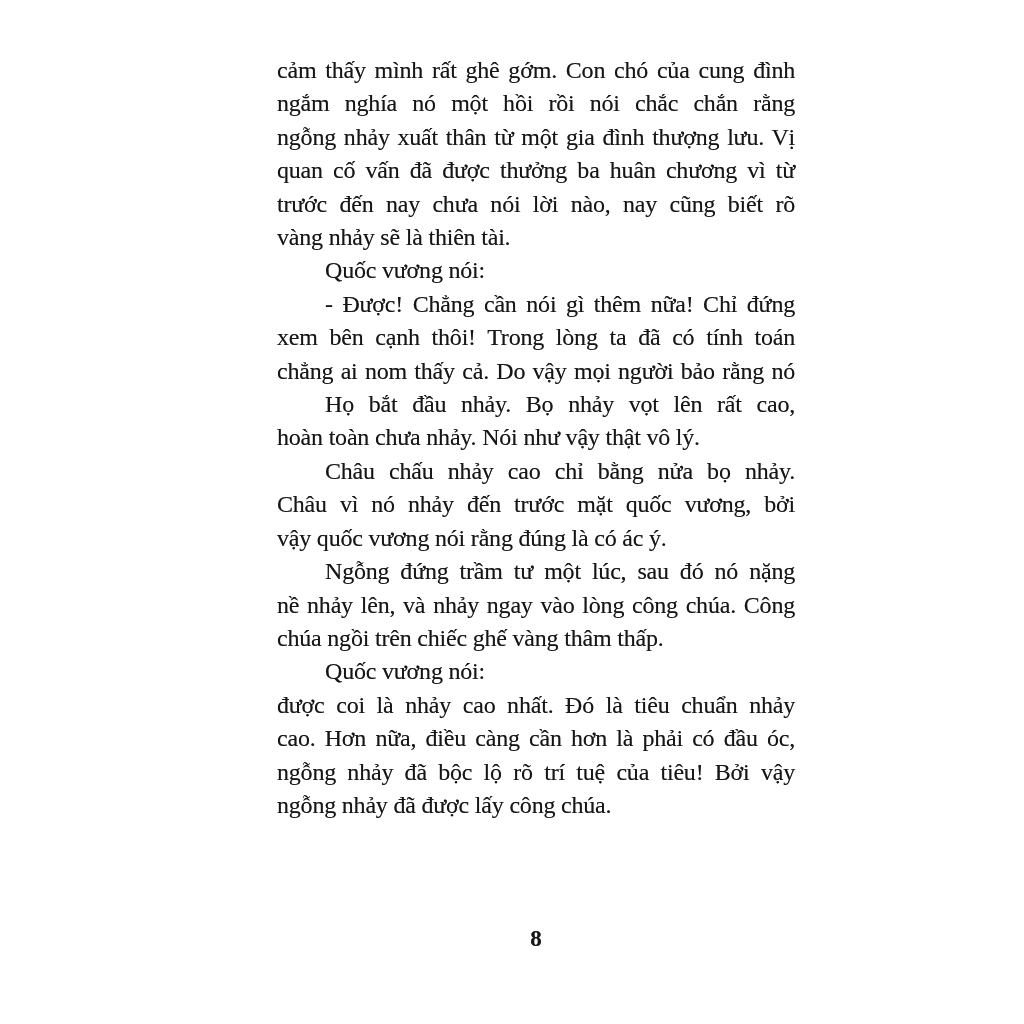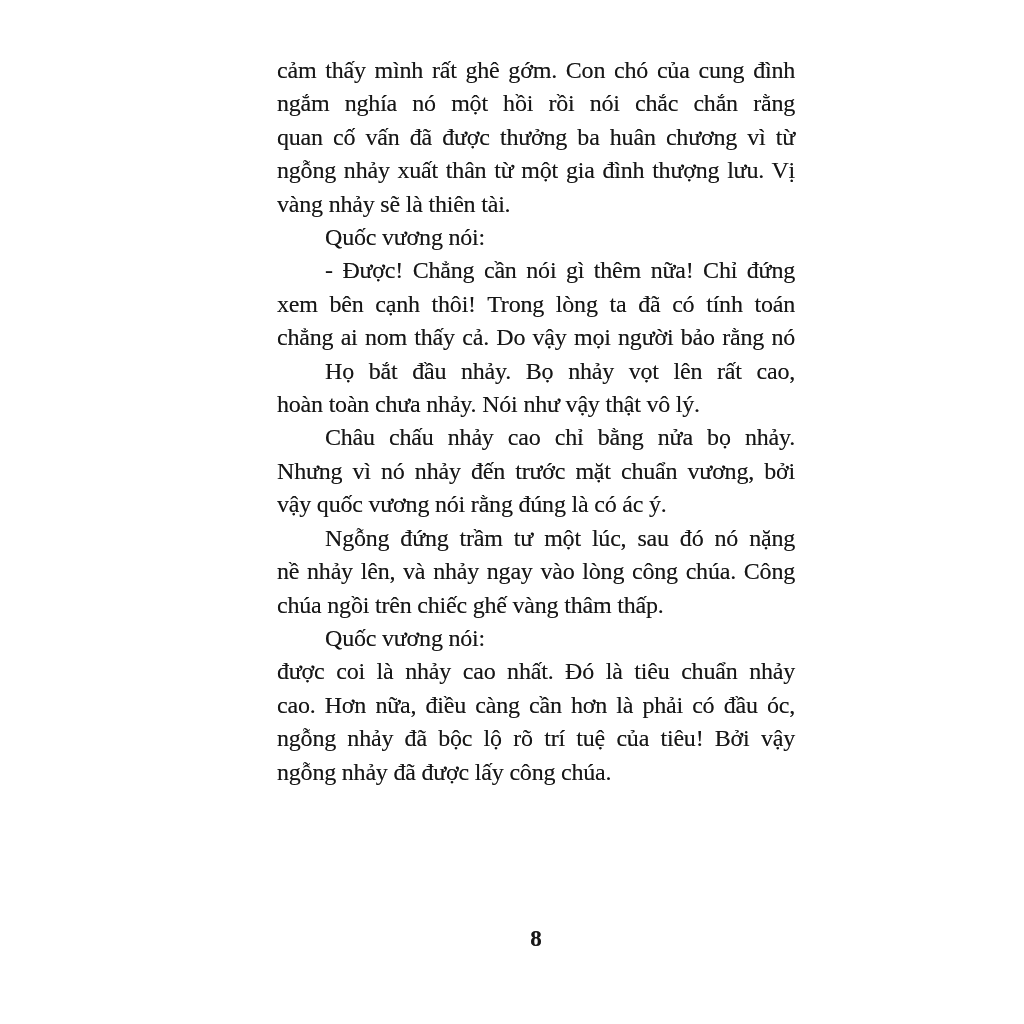--- a/index.html
+++ b/index.html
@@ -50,31 +50,32 @@
     text-shadow: 0 0 0.5px rgba(0,0,0,0.45);
   }
 </style>
 </head>
 <body>
 
 <div class="book-page">
   <div class="page-text">
       <div class="line">cảm thấy mình rất ghê gớm. Con chó của cung đình</div>
       <div class="line">ngắm nghía nó một hồi rồi nói chắc chắn rằng</div>
+      <div class="line">ngỗng nhảy xuất thân từ một gia đình thượng lưu. Vị</div>
       <div class="line">quan cố vấn đã được thưởng ba huân chương vì từ</div>
-      <div class="line">ngỗng nhảy xuất thân từ một gia đình thượng lưu. Vị</div>
+      <div class="line">trước đến nay chưa nói lời nào, nay cũng biết rõ</div>
       <div class="line last">vàng nhảy sẽ là thiên tài.</div>
       <div class="line last ind">Quốc vương nói:</div>
       <div class="line ind">- Được! Chẳng cần nói gì thêm nữa! Chỉ đứng</div>
       <div class="line">xem bên cạnh thôi! Trong lòng ta đã có tính toán</div>
       <div class="line">chẳng ai nom thấy cả. Do vậy mọi người bảo rằng nó</div>
       <div class="line ind">Họ bắt đầu nhảy. Bọ nhảy vọt lên rất cao,</div>
       <div class="line last">hoàn toàn chưa nhảy. Nói như vậy thật vô lý.</div>
       <div class="line ind">Châu chấu nhảy cao chỉ bằng nửa bọ nhảy.</div>
-      <div class="line">Nhưng vì nó nhảy đến trước mặt chuẩn vương, bởi</div>
+      <div class="line">Châu vì nó nhảy đến trước mặt quốc vương, bởi</div>
       <div class="line last">vậy quốc vương nói rằng đúng là có ác ý.</div>
       <div class="line ind">Ngỗng đứng trầm tư một lúc, sau đó nó nặng</div>
       <div class="line">nề nhảy lên, và nhảy ngay vào lòng công chúa. Công</div>
       <div class="line last">chúa ngồi trên chiếc ghế vàng thâm thấp.</div>
       <div class="line last ind">Quốc vương nói:</div>
       <div class="line">được coi là nhảy cao nhất. Đó là tiêu chuẩn nhảy</div>
       <div class="line">cao. Hơn nữa, điều càng cần hơn là phải có đầu óc,</div>
       <div class="line">ngỗng nhảy đã bộc lộ rõ trí tuệ của tiêu! Bởi vậy</div>
       <div class="line last">ngỗng nhảy đã được lấy công chúa.</div>
     </div>

